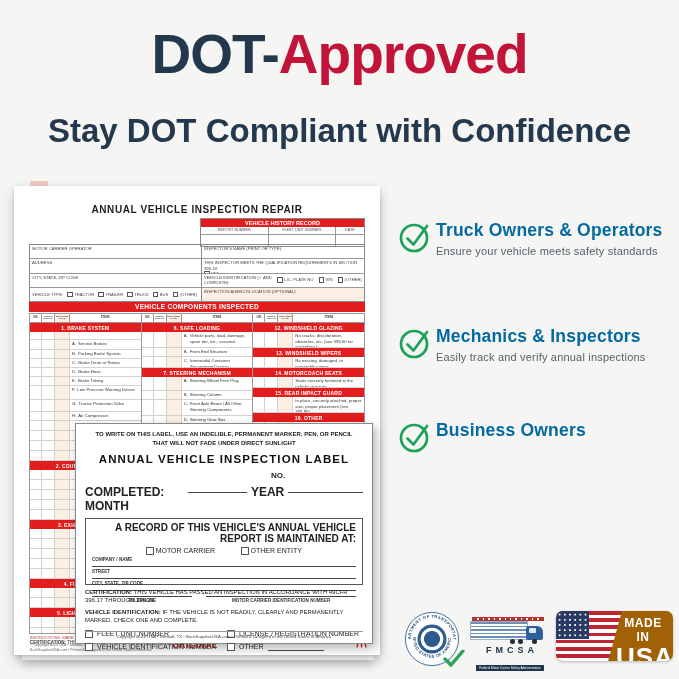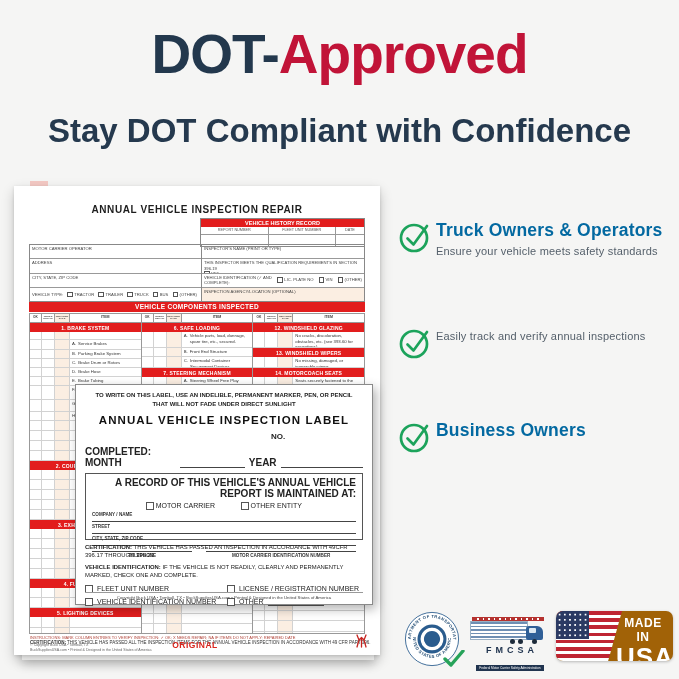--- a/index.html
+++ b/index.html
@@ -70,30 +70,30 @@
   .fillrow>div{background-image:repeating-linear-gradient(180deg,transparent 0 9.5px,#d2d2d2 9.5px 10.5px);}
   .fillrow .c3{background-color:#fbeee2;}
   
   .f-instr{position:absolute;bottom:15px;left:16px;font-size:4px;color:#b04036;white-space:nowrap;}
   .f-cert{position:absolute;bottom:10px;left:16px;font-size:4.5px;color:#333;white-space:nowrap;}
   .f-copy{position:absolute;bottom:2px;left:16px;font-size:3.6px;color:#666;line-height:1.35;}
   .f-orig{position:absolute;bottom:5px;left:0;right:4px;text-align:center;color:#d9251d;
     font-weight:bold;font-size:8.5px;letter-spacing:.5px;}
   .f-logo{position:absolute;bottom:3px;right:12px;}
   
-  .label-card{position:absolute;left:75px;top:384px;width:298px;height:221px;background:#fff;
+  .label-card{position:absolute;left:75px;top:423px;width:298px;height:221px;background:#fff;
     border:1px solid #8a8a8a;box-shadow:3px 4px 10px rgba(0,0,0,.30);z-index:5;
     padding:6px 9px;box-sizing:border-box;}
   .lb-instr{text-align:center;font-size:6px;font-weight:bold;color:#222;line-height:1.55;
     max-width:262px;margin:0 auto;}
   .lb-title{text-align:center;font-size:11.5px;font-weight:bold;letter-spacing:1.1px;
     color:#111;margin-top:4px;}
   .lb-no{margin:6px 0 0 186px;font-size:8px;font-weight:bold;color:#222;}
-  .lb-completed{margin-top:5px;font-size:10px;font-weight:bold;color:#222;display:flex;
-    align-items:flex-end;gap:4px;}
+  .lb-completed{margin-top:5px;font-size:12px;font-weight:bold;color:#222;display:flex;
+    gap:4px;}
   .ul{display:inline-block;border-bottom:1px solid #444;height:7px;}
   .lb-box{border:1px solid #555;margin-top:5px;padding:3px 6px 0;height:67px;
     box-sizing:border-box;}
   .lb-box-h{text-align:right;font-size:10px;font-weight:bold;color:#222;}
   .lb-box-cbs{display:flex;justify-content:center;gap:26px;margin-top:3px;font-size:7px;color:#222;}
   .lb-box-cbs .cb i,.lb-grid .cb i{width:6px;height:6px;border:1px solid #555;}
   .lb-field{font-size:4.6px;font-weight:bold;color:#333;border-bottom:1px solid #444;
     padding-bottom:4px;margin-top:2px;}
   .lb-botrow{display:flex;margin-top:5px;}
   .lb-bcell{border-top:1px solid #444;text-align:center;font-size:4.6px;font-weight:bold;
@@ -643,20 +643,21 @@
   <div class="b-title">Truck Owners &amp; Operators</div>
   <div class="b-desc">Ensure your vehicle meets safety standards</div>
 </div>
 <div class="benefit" style="top:326px;">
   <span class="icon">
     <svg width="36" height="34" viewBox="0 0 36 34">
       <circle cx="16" cy="18" r="13" fill="none" stroke="#1ca35b" stroke-width="2.7"></circle>
       <path d="M9.5 18.5 L15.5 24.5 L29 6" fill="none" stroke="#1ca35b" stroke-width="2.7" stroke-linecap="round" stroke-linejoin="round"></path>
     </svg>
   </span>
+  <div class="b-title">Mechanics &amp; Inspectors</div>
   <div class="b-desc">Easily track and verify annual inspections</div>
 </div>
 <div class="benefit" style="top:420px;">
   <span class="icon">
     <svg width="36" height="34" viewBox="0 0 36 34">
       <circle cx="16" cy="18" r="13" fill="none" stroke="#1ca35b" stroke-width="2.7"></circle>
       <path d="M9.5 18.5 L15.5 24.5 L29 6" fill="none" stroke="#1ca35b" stroke-width="2.7" stroke-linecap="round" stroke-linejoin="round"></path>
     </svg>
   </span>
   <div class="b-title">Business Owners</div>

